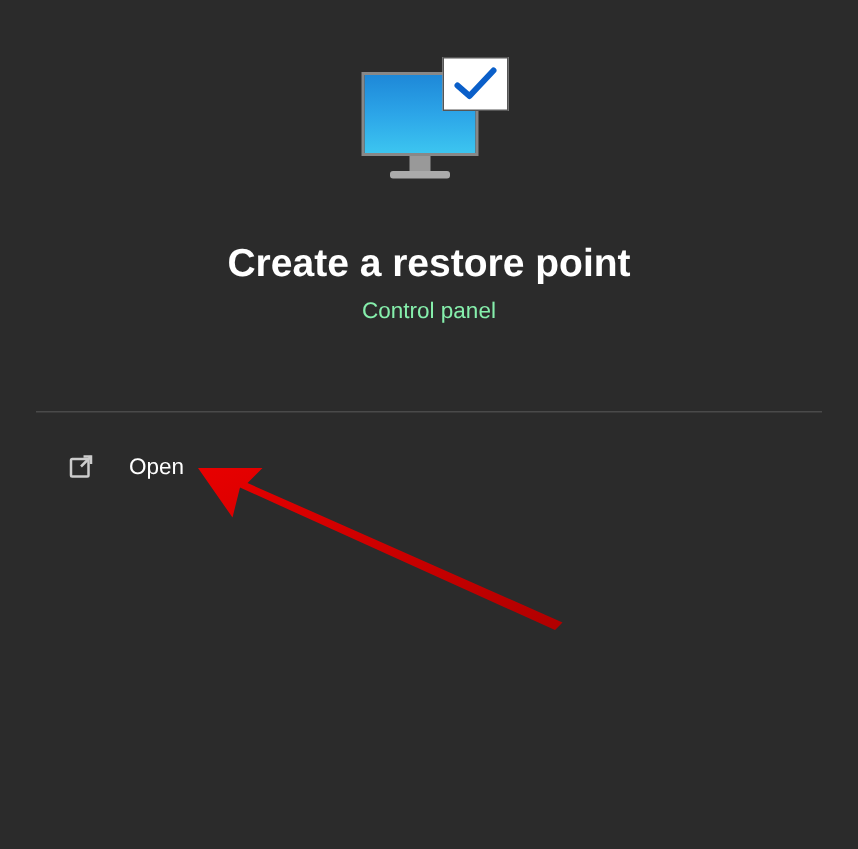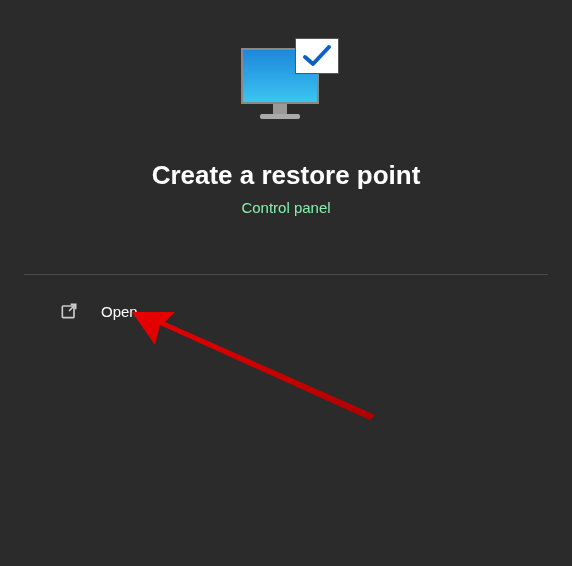--- a/index.html
+++ b/index.html
@@ -81,21 +81,21 @@
       color: #86efac;
     }
     .divider {
       height: 1px;
       background: #4a4a4a;
       margin: 28px 24px 0 24px;
     }
     .action-row {
       display: flex;
       align-items: center;
-      padding: 26px 59px;
+      padding: 26px 44px;
       cursor: pointer;
     }
     .open-icon {
       width: 20px;
       height: 20px;
       margin-right: 22px;
       display: flex;
       align-items: center;
       justify-content: center;
     }

